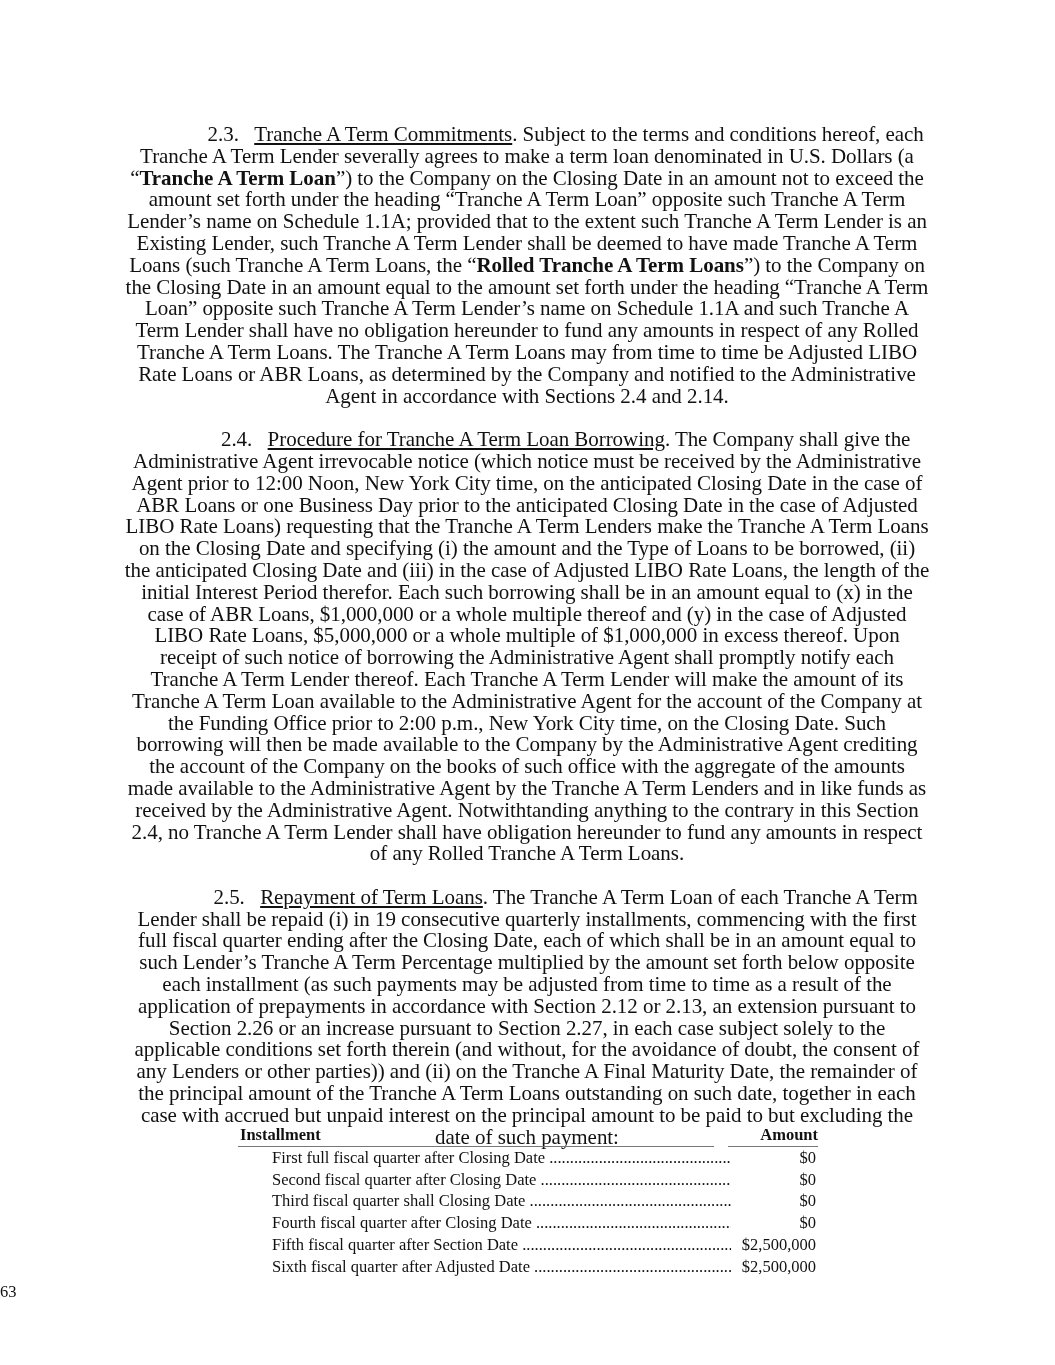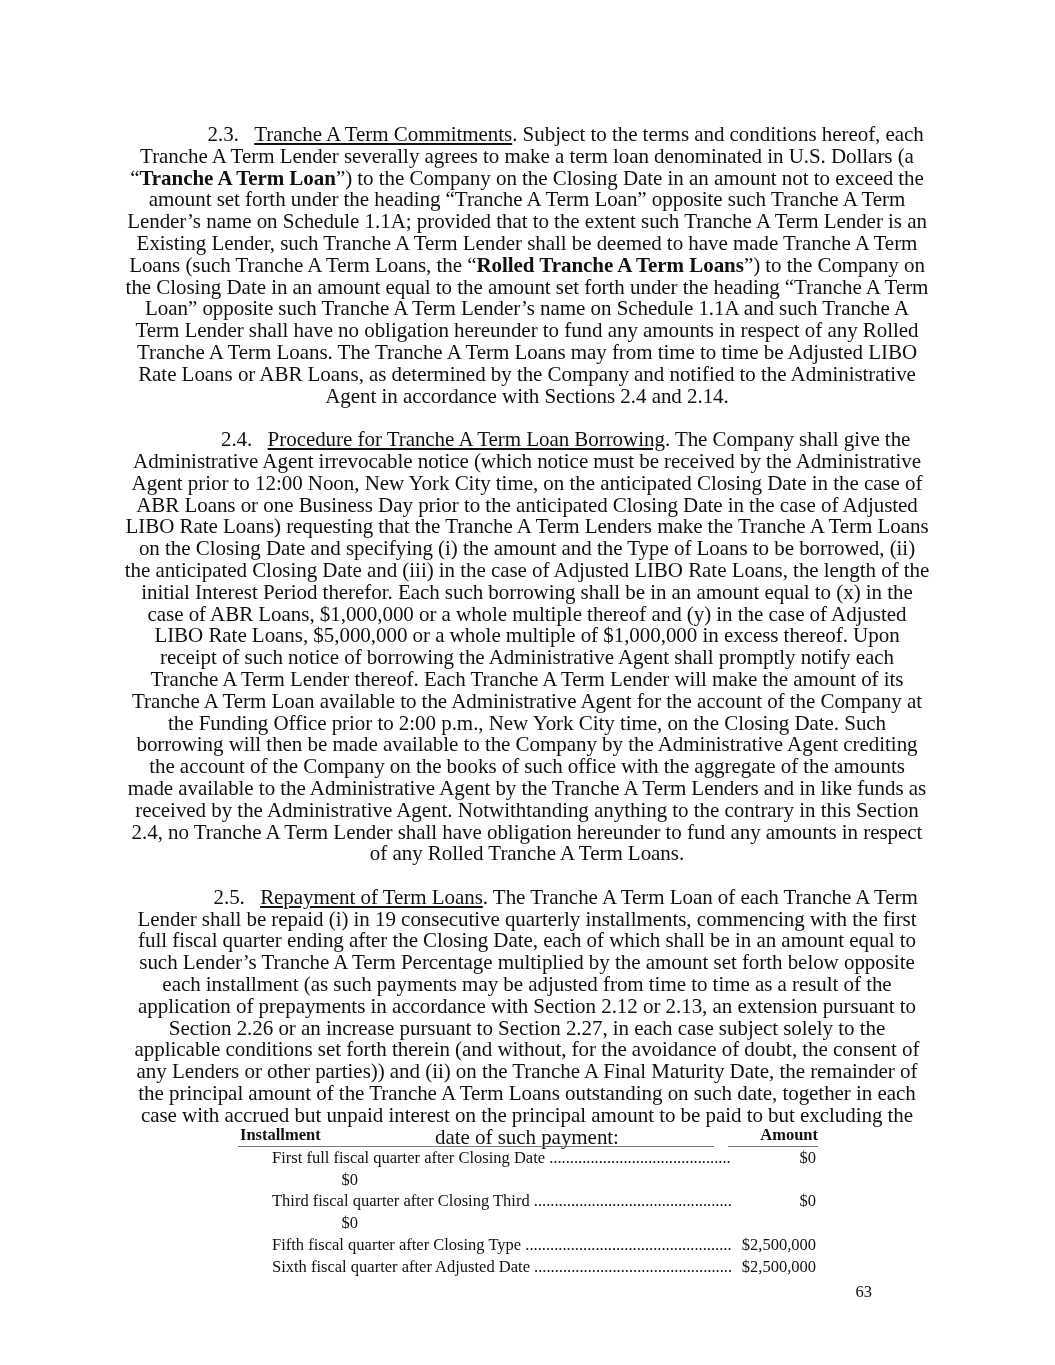--- a/index.html
+++ b/index.html
@@ -19,21 +19,21 @@
     position: absolute; left: 238px; top: 1124px; width: 580px;
     font-size: 16.5px; line-height: 21.8px;
   }
   .tbl-head { display: flex; justify-content: space-between; font-weight: bold; }
   .tbl-head .h1 { width: 474px; border-bottom: 1.5px solid #777; padding-left: 2px; }
   .tbl-head .h2 { width: 90px; border-bottom: 1.5px solid #777; text-align: right; }
   .row { display: flex; justify-content: space-between; margin-left: 32px; }
   .row .lbl { width: 474px; white-space: nowrap; overflow: hidden; padding-left: 2px; box-sizing: border-box; }
   .row .lbl::after { content: " ........................................................................................................"; }
   .row .amt { width: 90px; text-align: right; padding-right: 2px; box-sizing: border-box; }
-  .pagenum { position: absolute; top: 1282px; left: 0; width: 872px; text-align: right; font-size: 16.5px; }
+  .pagenum { position: absolute; top: 1282px; left: 0; width: 872px; text-align: left; font-size: 16.5px; }
 </style>
 </head>
 <body>
 
 <div class="page">
   <p class="para">
     <span class="sec-num">2.3.</span><span class="u">Tranche A Term Commitments</span><span class="body">. Subject to the terms and conditions hereof, each Tranche A Term Lender severally agrees to make a term loan denominated in U.S. Dollars (a “<b>Tranche A Term Loan</b>”) to the Company on the Closing Date in an amount not to exceed the amount set forth under the heading “Tranche A Term Loan” opposite such Tranche A Term Lender’s name on Schedule 1.1A; provided that to the extent such Tranche A Term Lender is an Existing Lender, such Tranche A Term Lender shall be deemed to have made Tranche A Term Loans (such Tranche A Term Loans, the “<b>Rolled Tranche A Term Loans</b>”) to the Company on the Closing Date in an amount equal to the amount set forth under the heading “Tranche A Term Loan” opposite such Tranche A Term Lender’s name on Schedule 1.1A and such Tranche A Term Lender shall have no obligation hereunder to fund any amounts in respect of any Rolled Tranche A Term Loans. The Tranche A Term Loans may from time to time be Adjusted LIBO Rate Loans or ABR Loans, as determined by the Company and notified to the Administrative Agent in accordance with Sections 2.4 and 2.14.</span>
   </p>
   <p class="para">
     <span class="sec-num">2.4.</span><span class="u">Procedure for Tranche A Term Loan Borrowing</span><span class="body">. The Company shall give the Administrative Agent irrevocable notice (which notice must be received by the Administrative Agent prior to 12:00 Noon, New York City time, on the anticipated Closing Date in the case of ABR Loans or one Business Day prior to the anticipated Closing Date in the case of Adjusted LIBO Rate Loans) requesting that the Tranche A Term Lenders make the Tranche A Term Loans on the Closing Date and specifying (i) the amount and the Type of Loans to be borrowed, (ii) the anticipated Closing Date and (iii) in the case of Adjusted LIBO Rate Loans, the length of the initial Interest Period therefor. Each such borrowing shall be in an amount equal to (x) in the case of ABR Loans, $1,000,000 or a whole multiple thereof and (y) in the case of Adjusted LIBO Rate Loans, $5,000,000 or a whole multiple of $1,000,000 in excess thereof. Upon receipt of such notice of borrowing the Administrative Agent shall promptly notify each Tranche A Term Lender thereof. Each Tranche A Term Lender will make the amount of its Tranche A Term Loan available to the Administrative Agent for the account of the Company at the Funding Office prior to 2:00 p.m., New York City time, on the Closing Date. Such borrowing will then be made available to the Company by the Administrative Agent crediting the account of the Company on the books of such office with the aggregate of the amounts made available to the Administrative Agent by the Tranche A Term Lenders and in like funds as received by the Administrative Agent.  Notwithtanding anything to the contrary in this Section 2.4, no Tranche A Term Lender shall have obligation hereunder to fund any amounts in respect of any Rolled Tranche A Term Loans.</span>
@@ -46,31 +46,33 @@
 <div class="tbl">
   <div class="tbl-head">
     <div class="h1">Installment</div>
     <div class="h2">Amount</div>
   </div>
   <div class="row">
     <div class="lbl">First full fiscal quarter after Closing Date</div>
     <div class="amt">$0</div>
   </div>
   <div class="row">
+    <div class="lbl">Second fiscal quarter after Closing Date</div>
     <div class="amt">$0</div>
   </div>
   <div class="row">
-    <div class="lbl">Third fiscal quarter after Closing Third</div>
+    <div class="lbl">Third fiscal quarter shall Closing Date</div>
     <div class="amt">$0</div>
   </div>
   <div class="row">
+    <div class="lbl">Fourth fiscal quarter after Closing Date</div>
     <div class="amt">$0</div>
   </div>
   <div class="row">
-    <div class="lbl">Fifth fiscal quarter after Closing Type</div>
+    <div class="lbl">Fifth fiscal quarter after Section Date</div>
     <div class="amt">$2,500,000</div>
   </div>
   <div class="row">
     <div class="lbl">Sixth fiscal quarter after Adjusted Date</div>
     <div class="amt">$2,500,000</div>
   </div>
 </div>
 
 <div class="pagenum">63</div>
 

